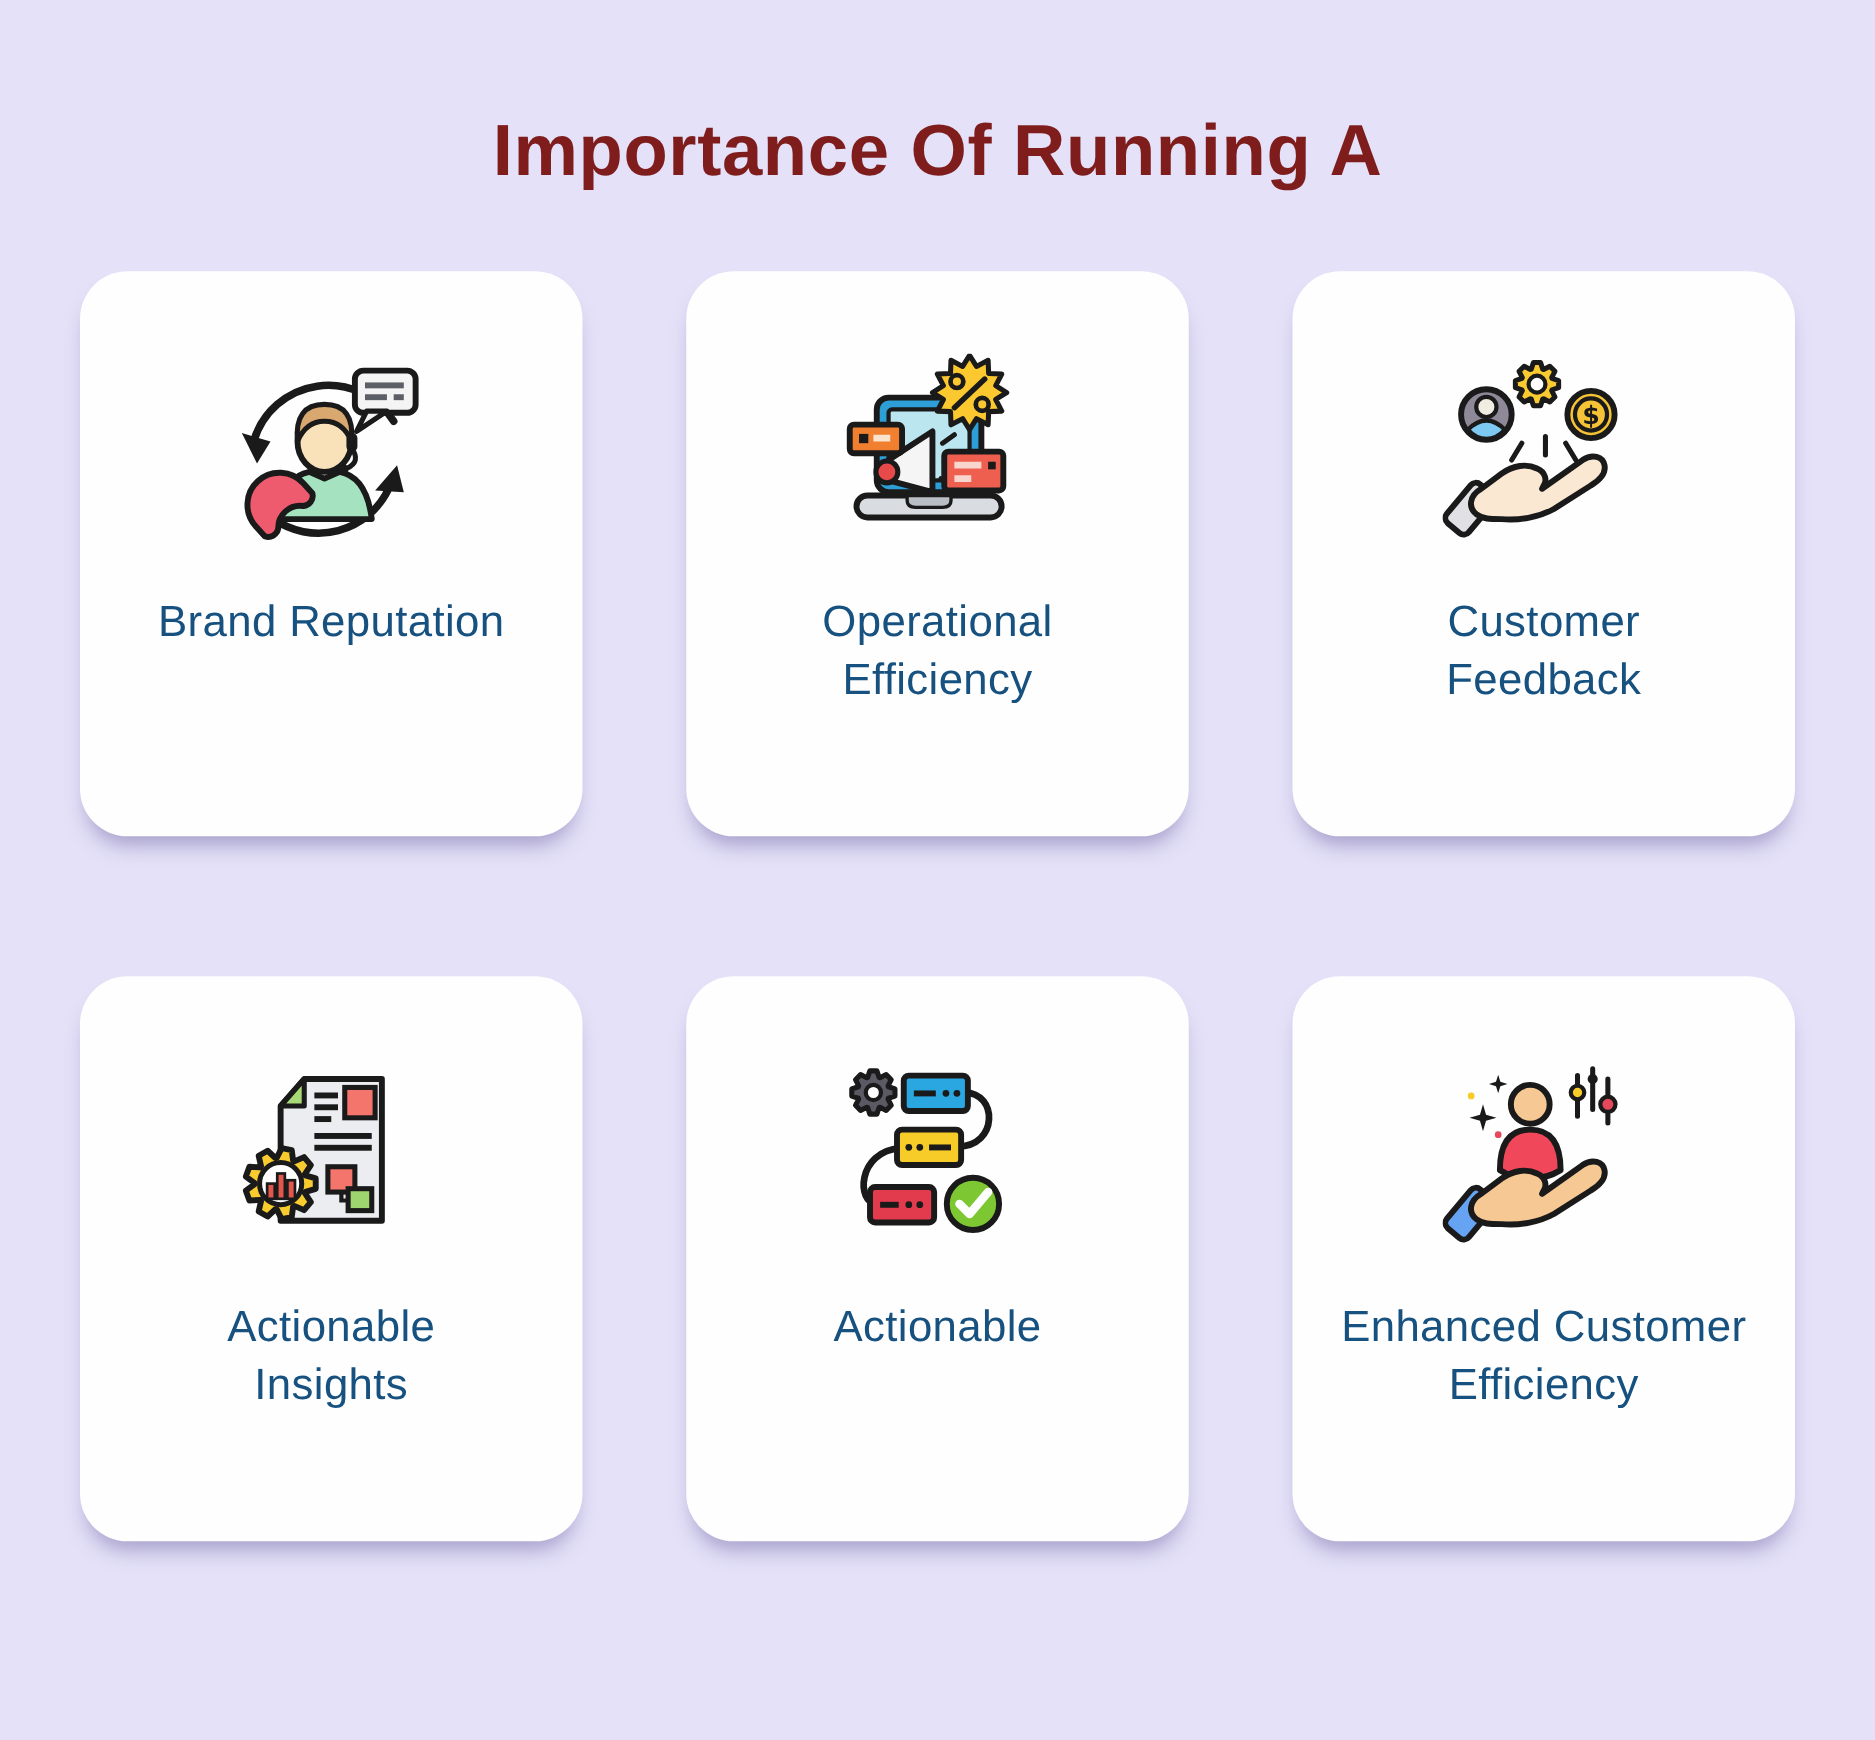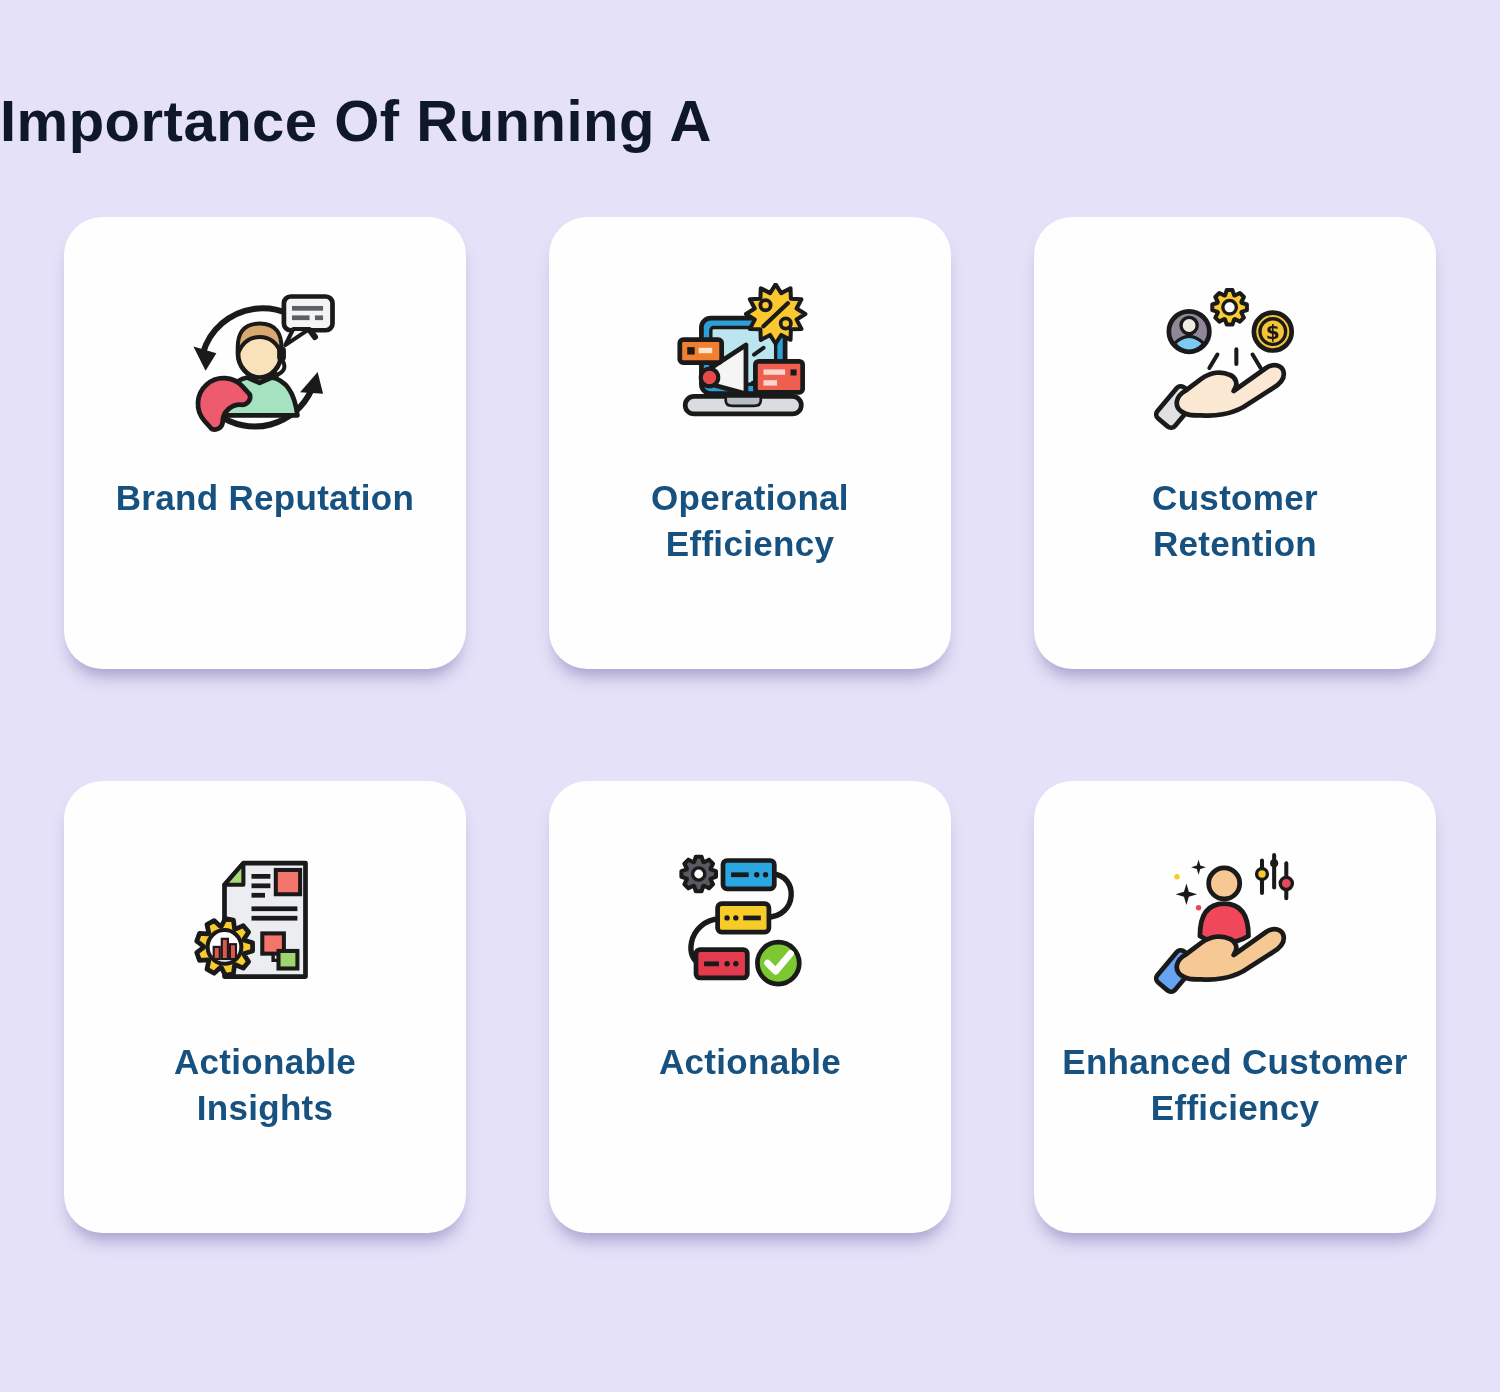--- a/index.html
+++ b/index.html
@@ -4,43 +4,44 @@
 <style>
   html,body{margin:0;padding:0}
   body{
     width:1500px;height:1392px;
     background:#E4E1F8;
     font-family:"Liberation Sans",sans-serif;
     overflow:hidden;
   }
   .title{
     margin:0;padding-top:84px;
+    text-align:center;
     font-size:58px;line-height:1.26;
     font-weight:700;letter-spacing:.5px;
-    color:#0f172a;
+    color:#7f1d1d;
   }
   .grid{
     margin-top:60px;
     display:grid;
     grid-template-columns:repeat(3,402px);
     column-gap:83px;row-gap:112px;
     justify-content:center;
   }
   .card{
     height:452px;
     background:#FEFEFF;
     border-radius:38px;
     box-shadow:0 13px 16px -6px rgba(106,96,160,.5);
     display:flex;flex-direction:column;align-items:center;
   }
   .icon-wrap{margin-top:66px;width:162px;height:162px}
   .icon-wrap svg{width:100%;height:100%;display:block}
   .label{
     margin-top:30px;text-align:center;
-    font-size:35px;font-weight:700;line-height:1.3;
+    font-size:35px;font-weight:400;line-height:1.3;
     letter-spacing:.3px;color:#17517F;
   }
   .dollar{font-family:"DejaVu Sans",sans-serif;font-weight:bold;font-size:15px}
 </style>
 </head>
 <body>
 
 <h1 class="title">
   <div>Importance Of Running A</div>
 </h1>
@@ -115,21 +116,21 @@
         <circle cx="88" cy="36" r="14" fill="#F5C335" stroke="#1A1A1A" stroke-width="3.5"></circle>
         <circle cx="88" cy="36" r="9.5" fill="none" stroke="#1A1A1A" stroke-width="2.5"></circle>
         <text class="dollar" x="88" y="41.5" text-anchor="middle" fill="#1A1A1A">$</text>
         <path d="M47,53 l-6,10 M61,49 l0,11 M73,53 l6,10" stroke="#1A1A1A" stroke-width="3" stroke-linecap="round"></path>
         <rect x="8" y="78" width="17" height="30" rx="4" transform="rotate(40 18 92)" fill="#E0E0E5" stroke="#1A1A1A" stroke-width="3.5"></rect>
         <path d="M20,95 C15,91 16,84 23,80 L35,71 C42,66 50,65 56,68 C61,70 62,75 60,78 L59,80 L83,63 C89,59 95,61 96,66 C97,71 93,75 88,78 L66,92 C57,97 45,99 35,98 C28,98 24,98 20,95 Z" fill="#FBE8D2" stroke="#1A1A1A" stroke-width="3.5" stroke-linejoin="round"></path>
       </svg>
     </div>
     <div class="label">
       <div>Customer</div>
-      <div>Retention</div>
+      <div>Feedback</div>
     </div>
   </div>
 
   <div class="card">
     <div class="icon-wrap">
       <svg viewBox="0 0 120 120">
         <path d="M30,28 L44,12 L90,12 L90,96 L30,96 Z" fill="#EBEDF0" stroke="#1A1A1A" stroke-width="3.5" stroke-linejoin="round"></path>
         <polygon points="30,28 44,12 44,28" fill="#A8D977" stroke="#1A1A1A" stroke-width="3" stroke-linejoin="round"></polygon>
         <rect x="50" y="20" width="14" height="3.5" fill="#1A1A1A"></rect>
         <rect x="50" y="27" width="14" height="3.5" fill="#1A1A1A"></rect>

